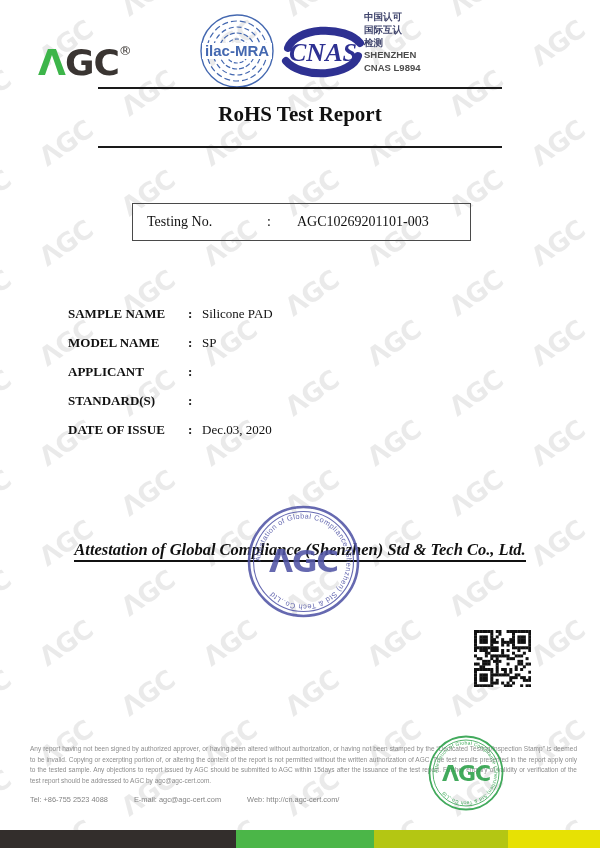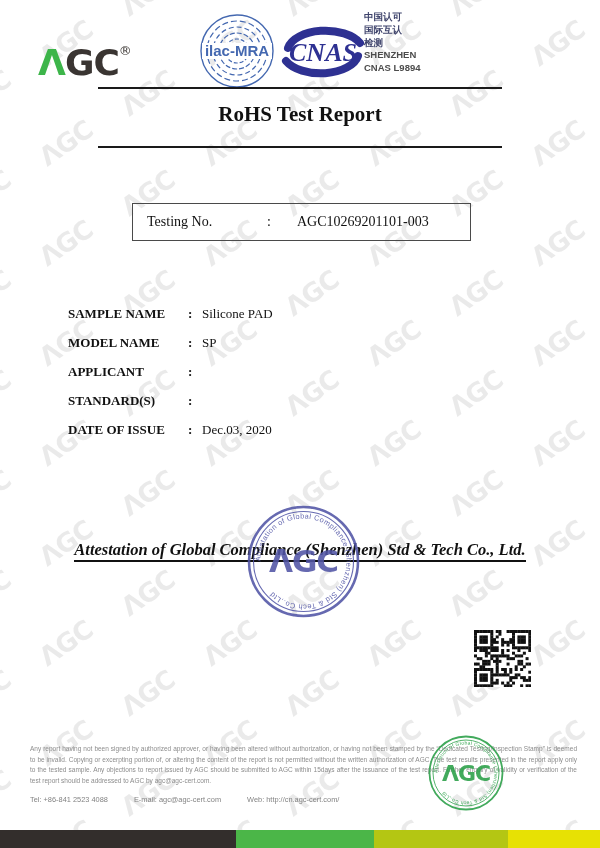--- a/index.html
+++ b/index.html
@@ -452,21 +452,21 @@
   <circle cx="39" cy="39" r="33" fill="none" stroke="#2ea14b" stroke-width="0.9"></circle>
   <path id="green-ring-path" d="M 10.5,39 A 28.5,28.5 0 1 1 67.5,39 A 28.5,28.5 0 1 1 10.5,39" fill="none"></path>
   <text font-family="Liberation Sans, DejaVu Sans, sans-serif" font-size="4.9" fill="#2ea14b" letter-spacing="0.3">
     <textPath href="#green-ring-path">Attestation of Global Compliance (Shenzhen) Std &amp; Tech Co.,Ltd</textPath>
   </text>
   <text x="39" y="47" text-anchor="middle" font-family="DejaVu Sans, Liberation Sans, sans-serif" font-size="22" font-weight="bold" letter-spacing="-1" fill="#2ea14b">ΛGC</text>
 </svg>
 
 <div class="abs" id="footer-block">
   <div id="footer-contact">
-    <span>Tel: +86-841 2523 4088</span><span>E-mail: agc@agc-cert.com</span><span>Web: http://cn.agc-cert.com/</span>
+    <span>Tel: +86-755 2523 4088</span><span>E-mail: agc@agc-cert.com</span><span>Web: http://cn.agc-cert.com/</span>
   </div>
 </div>
 
 <div class="abs" id="bottom-bar">
   <div class="seg-dark"></div>
   <div class="seg-green"></div>
   <div class="seg-yg"></div>
   <div class="seg-yellow"></div>
 </div>
 

